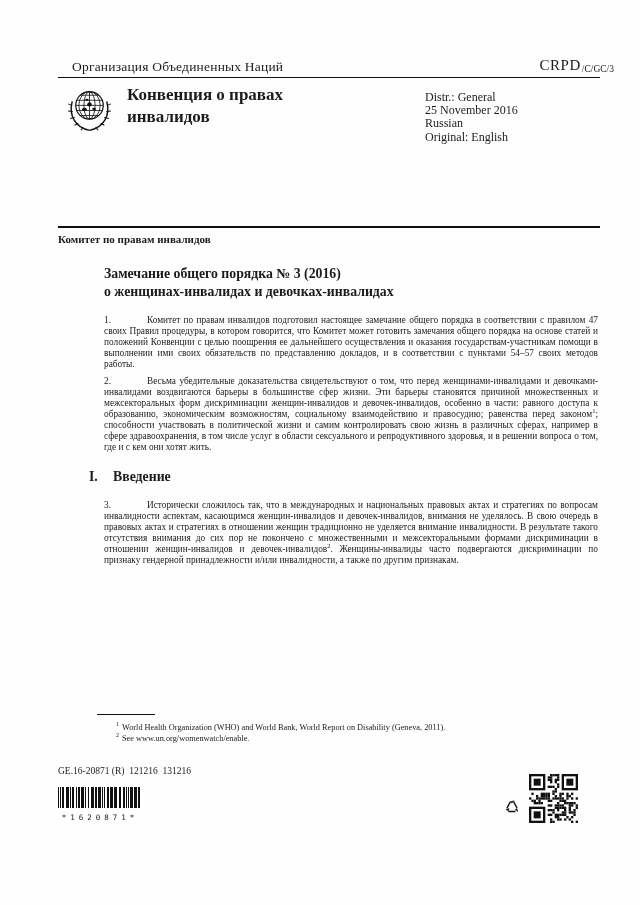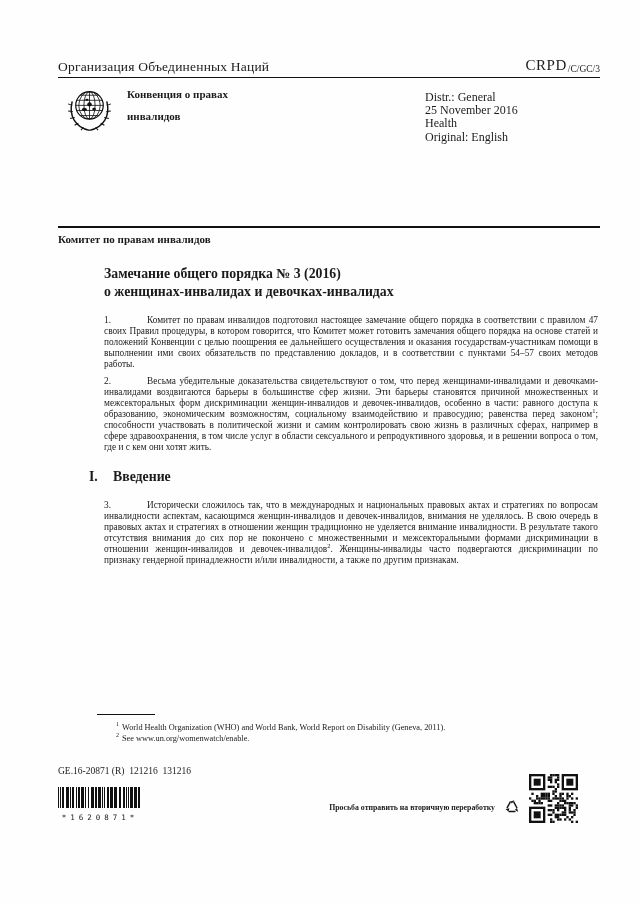--- a/index.html
+++ b/index.html
@@ -1,29 +1,29 @@
 <!DOCTYPE html>
 <html><head>
 <meta charset="utf-8">
 <style>
   html,body{margin:0;padding:0;background:#ffffff;}
   .page{
     position:relative;width:640px;height:905px;background:#fefefe;overflow:hidden;
     font-family:"Liberation Serif","DejaVu Serif",serif;color:#1b1b1b;
   }
   
-  .header-row{position:absolute;left:58px;top:55px;width:542px;display:flex;justify-content:space-between;align-items:flex-end;}
+  .header-row{position:absolute;left:72px;top:55px;width:542px;display:flex;justify-content:space-between;align-items:flex-end;}
   .org-name{font-size:13.5px;letter-spacing:.2px;}
   .doc-symbol{display:flex;align-items:flex-end;}
   .sym-main{font-size:15px;line-height:20px;letter-spacing:.5px;}
   .sym-suffix{font-size:9.5px;line-height:11px;margin-left:1px;}
   .rule-thin{position:absolute;left:58px;top:77px;width:542px;height:1px;background:#111;}
   
   .emblem{position:absolute;left:62px;top:84px;width:55px;height:55px;}
-  .masthead-title{position:absolute;left:127px;top:84px;font-size:11px;font-weight:bold;line-height:21.5px;}
+  .masthead-title{position:absolute;left:127px;top:84px;font-size:17px;font-weight:bold;line-height:21.5px;}
   .distr{position:absolute;left:425px;top:91px;font-size:12px;line-height:13.2px;}
   .rule-thick{position:absolute;left:58px;top:226px;width:542px;height:2px;background:#111;}
   .committee{position:absolute;left:58px;top:233px;font-size:11px;font-weight:bold;}
   
   .content{position:absolute;left:104px;top:265px;width:494px;}
   .doc-title{font-size:13.8px;font-weight:bold;line-height:18px;margin-bottom:14px;}
   .para{font-size:9.3px;line-height:11px;text-align:justify;margin:0;}
   .para + .para{margin-top:6px;}
   .pnum{display:inline-block;width:43px;}
   .fnref{font-size:6.5px;vertical-align:super;line-height:0;}
@@ -98,21 +98,21 @@
     </g>
   </svg>
 
   <div class="masthead-title">
     <div>Конвенция о правах</div>
     <div>инвалидов</div>
   </div>
   <div class="distr">
     <div>Distr.: General</div>
     <div>25 November 2016</div>
-    <div>Health</div>
+    <div>Russian</div>
     <div>Original: English</div>
   </div>
 
   <div class="rule-thick"></div>
   <div class="committee">Комитет по правам инвалидов</div>
 
   <div class="content">
     <div class="doc-title">
       <div>Замечание общего порядка № 3 (2016)</div>
       <div>о женщинах-инвалидах и девочках-инвалидах</div>
@@ -161,21 +161,20 @@
         <rect x="68" y="0" width="1" height="21" fill="#111"></rect>
         <rect x="70" y="0" width="1" height="21" fill="#111"></rect>
         <rect x="72" y="0" width="3" height="21" fill="#111"></rect>
         <rect x="76" y="0" width="3" height="21" fill="#111"></rect>
         <rect x="80" y="0" width="2" height="21" fill="#111"></rect>
       </svg>
     <div class="barcode-digits">*1620871*</div>
   </div>
 
   <div class="footer-right">
-    <span class="recycle-label">Просьба отправить на вторичную переработку</span>
     <svg class="recycle-icon" width="24" height="24" viewBox="0 0 24 24">
       <g stroke="#111" stroke-width="1.5" fill="none">
         <path d="M7 14 L10.5 7.5"></path>
         <path d="M13.5 7.5 L17 14"></path>
         <path d="M15.5 17.5 L8.5 17.5"></path>
       </g>
       <g fill="#111">
         <path d="M10.5 7.5 l4 -1.2 l-2.7 3.1 z"></path>
         <path d="M17 14 l1.2 4 l-3.3 -2.2 z"></path>
         <path d="M8.5 17.5 l-3 -2.4 l3.9 -0.9 z"></path>

